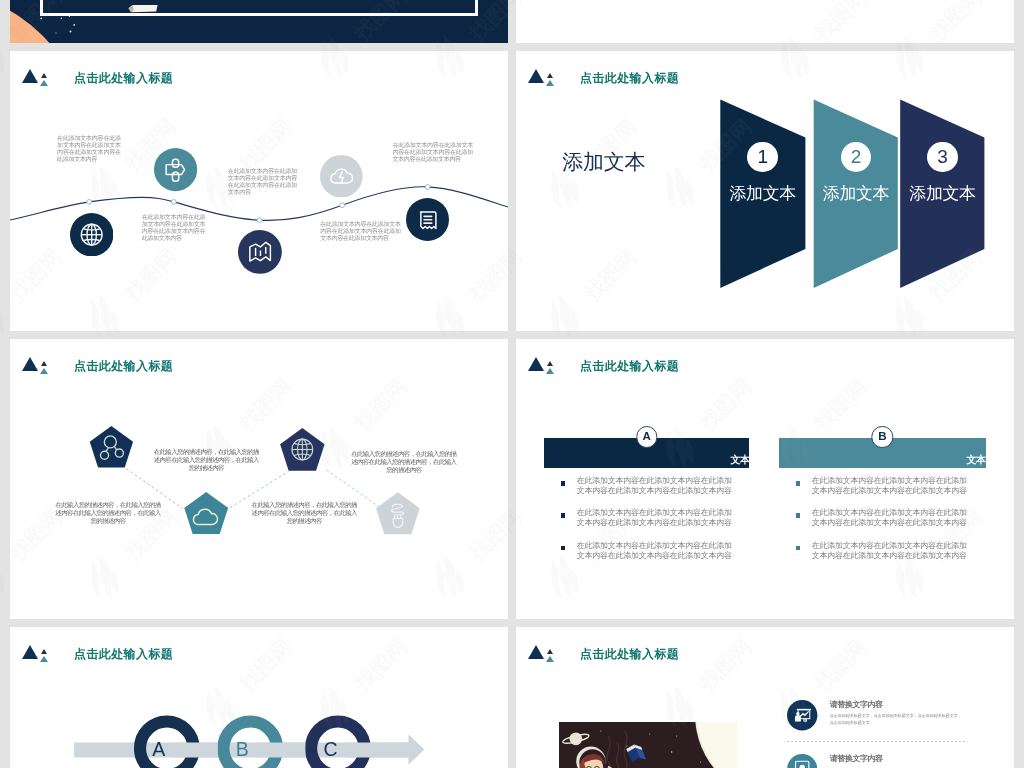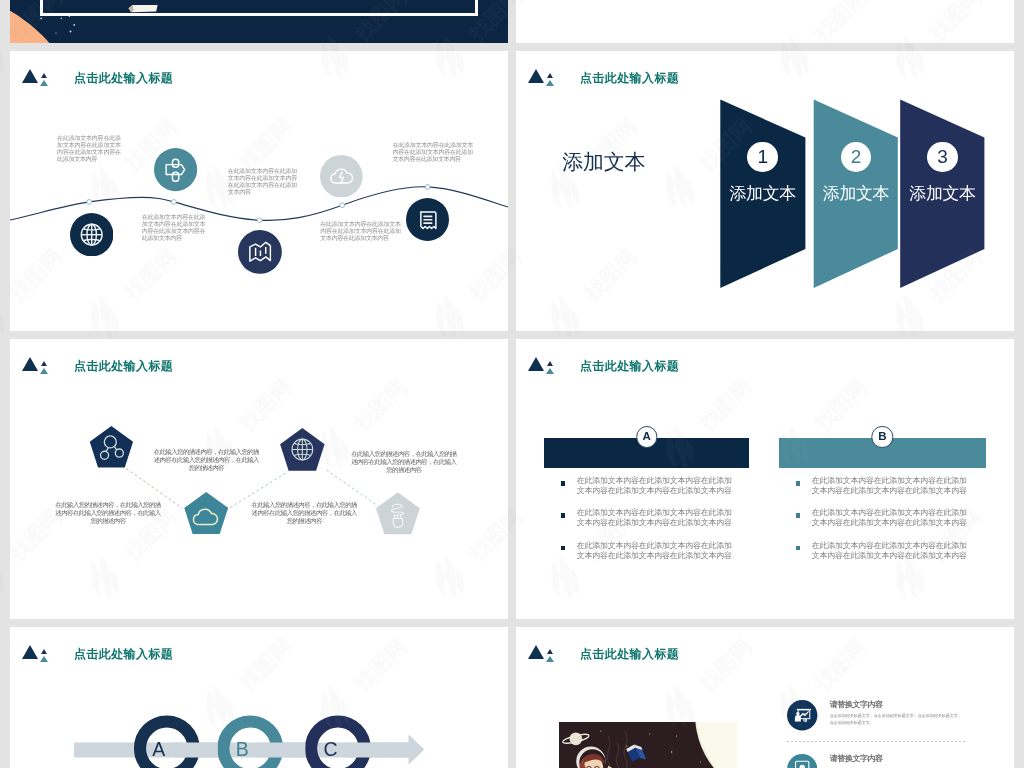--- a/index.html
+++ b/index.html
@@ -80,21 +80,21 @@
   .g3{left:338.8px;top:111.0px;width:110px;}
   .g4{left:238.7px;top:162.1px;width:111px;}
 
   
   .ab{position:absolute;top:0;}
   .col-a{left:27.9px;width:205.5px;}
   .col-b{left:263.0px;width:206.6px;}
   .ab-bar{position:absolute;top:98.5px;left:0;width:100%;height:30.7px;background:#0a2744;}
   .bar-b{background:#4a8a9a;}
   .ab-lbl{position:absolute;left:0;right:0;top:17.6px;text-align:right;color:#fff;
-      font-size:10px;line-height:10px;font-weight:bold;letter-spacing:-0.5px;margin-top:16px;}
+      font-size:10px;line-height:10px;font-weight:bold;letter-spacing:-0.5px;}
   .ab-badge{position:absolute;left:50%;top:87.3px;transform:translateX(-50%);
       width:21.4px;height:21.4px;box-sizing:border-box;border-radius:50%;background:#fdfdfd;
       border:0.9px solid #2b4766;color:#0d2a47;font-size:11.5px;font-weight:bold;
       text-align:center;line-height:19.6px;}
   .badge-b{border-color:#2b4766;color:#0d2a47;}
   .ab-list{position:absolute;top:136.8px;left:16.7px;width:172px;margin:0;padding:0;
       list-style:none;}
   .ab-list li{position:relative;padding-left:16.1px;height:32.4px;font-size:8px;letter-spacing:-0.25px;
       line-height:9.96px;color:#7e7e7e;}
   .bl{position:absolute;left:0;top:5.3px;width:4.6px;height:4.6px;}

